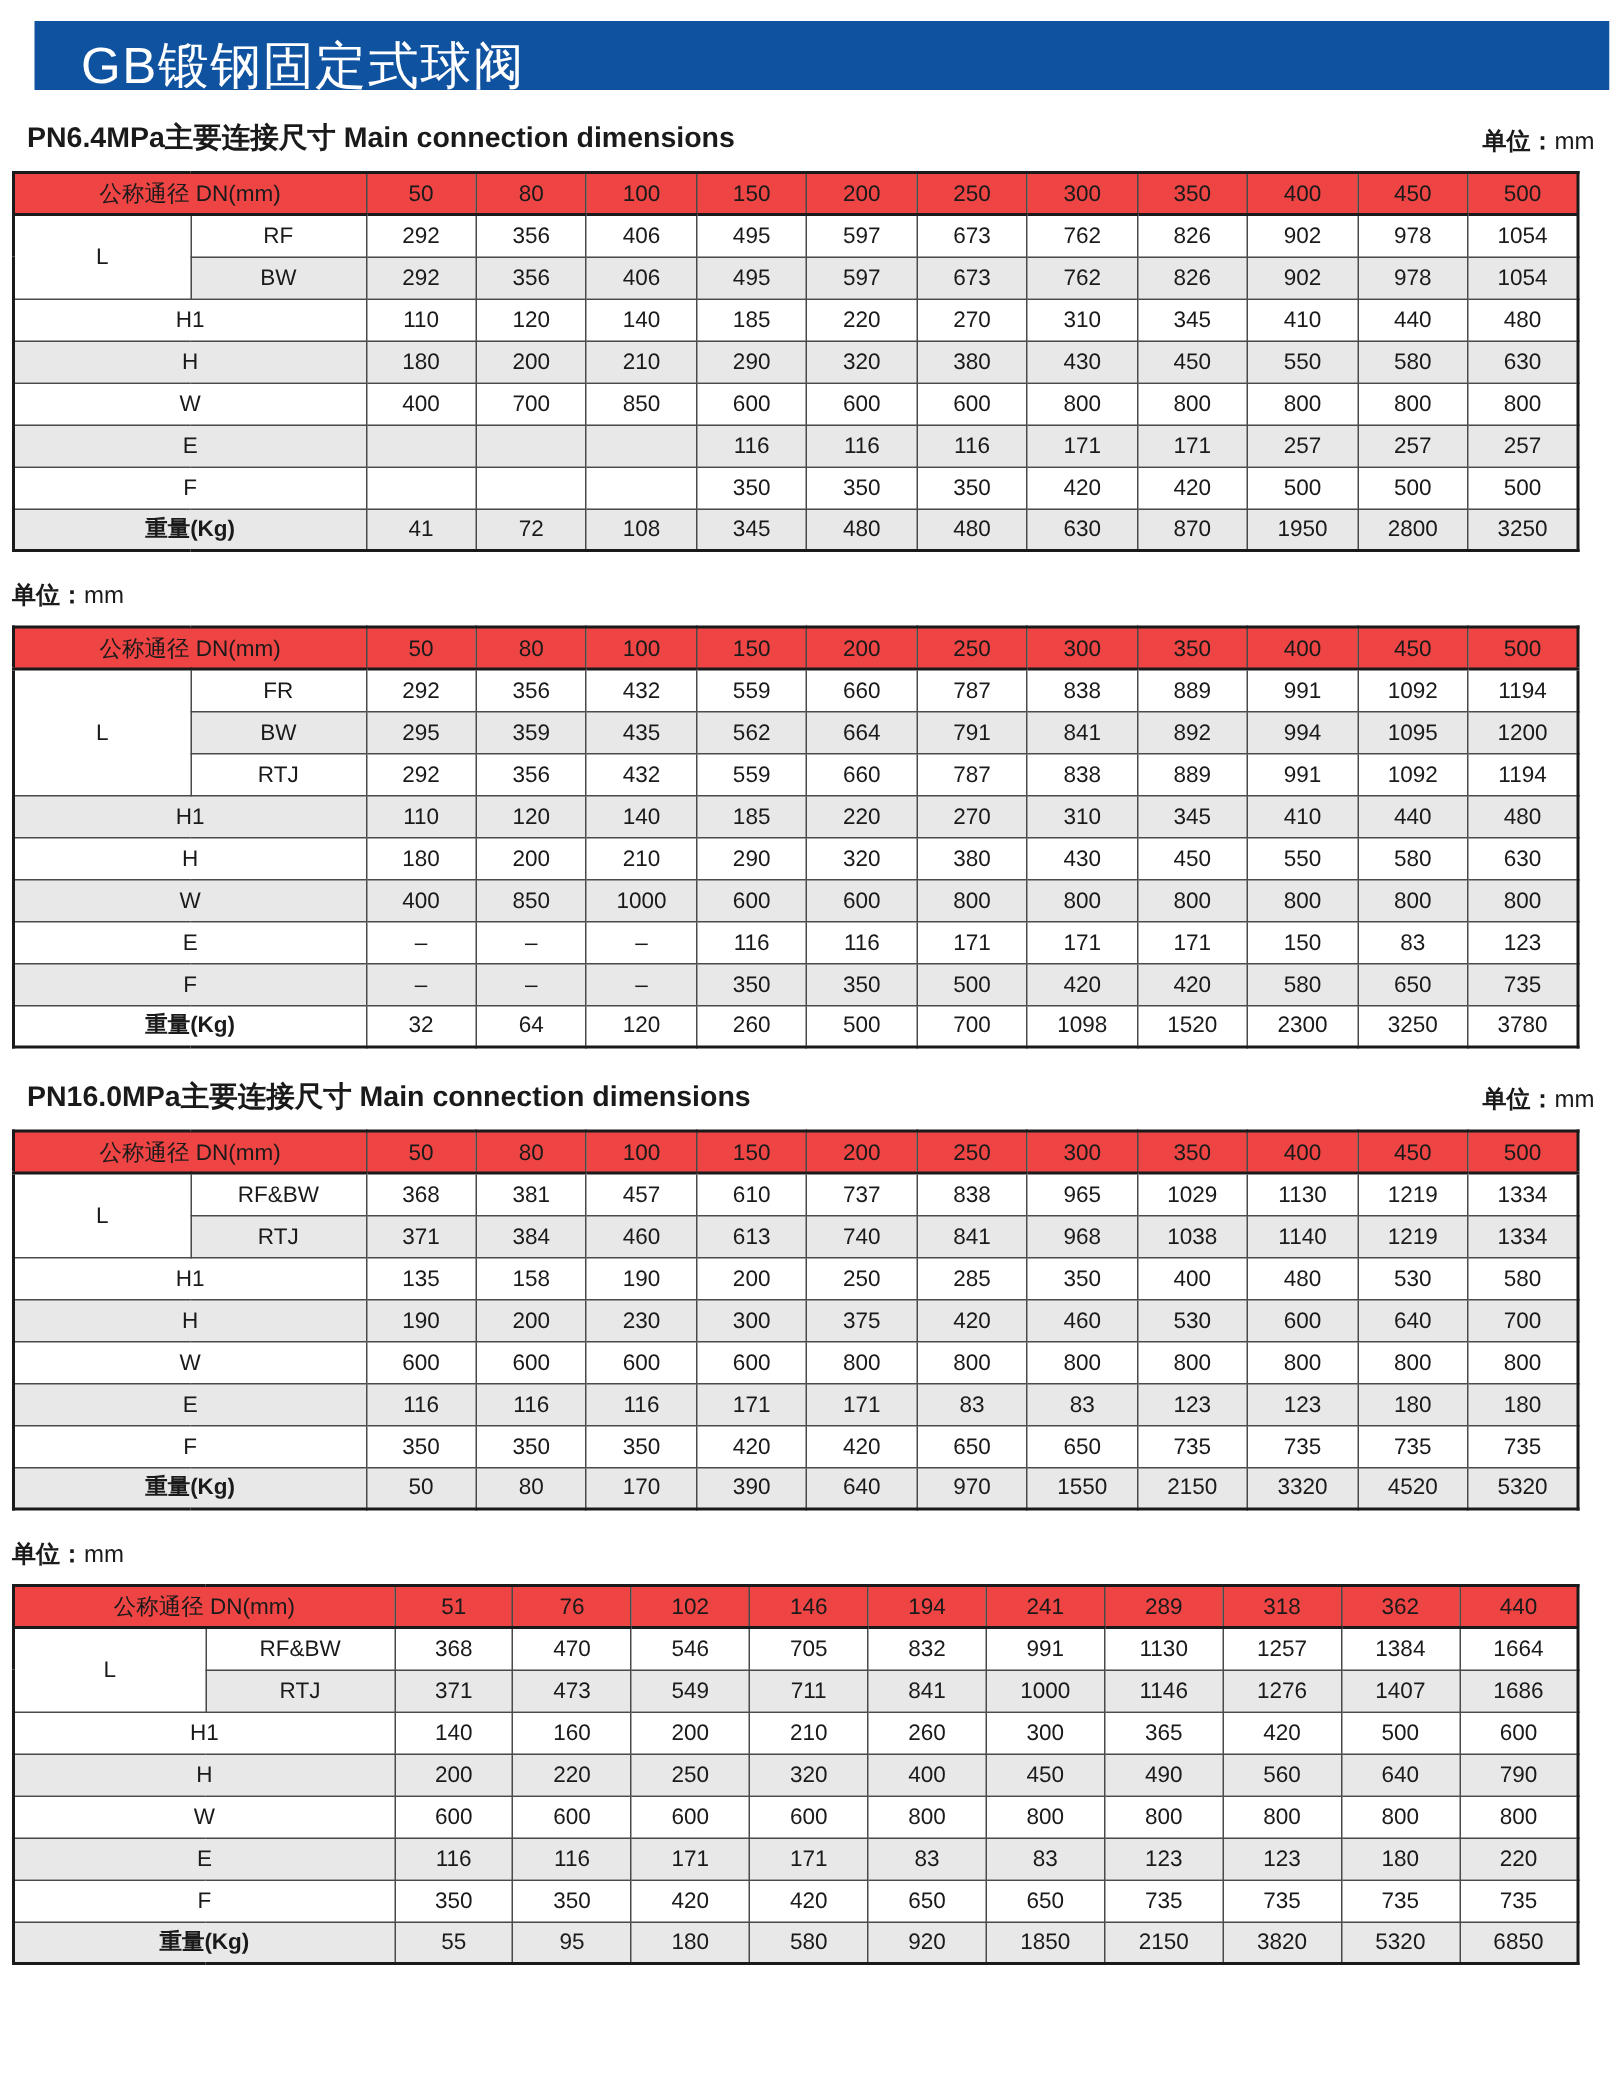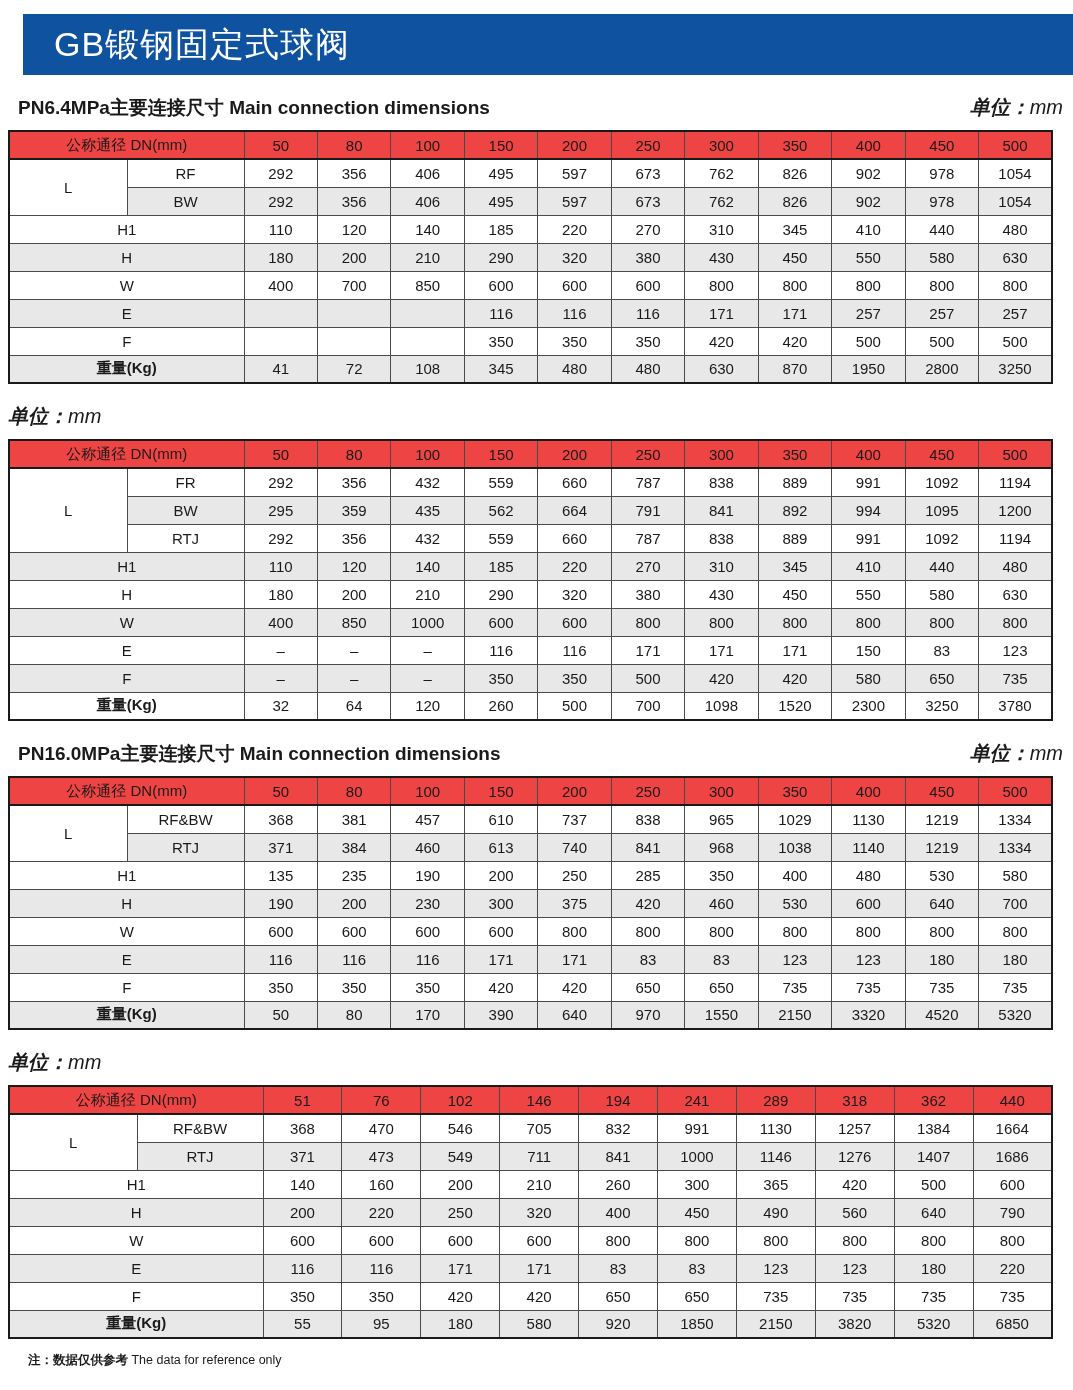--- a/index.html
+++ b/index.html
@@ -3,33 +3,33 @@
 <meta charset="utf-8">
 <style>
   * { box-sizing: border-box; }
   html,body { margin:0; padding:0; }
   body {
     width:1073px; height:1390px; overflow:hidden;
     background:#ffffff; color:#1a1a1a;
     font-family:"Liberation Sans","DejaVu Sans",sans-serif;
   }
   .banner {
-    margin:14px 0 0 23px; width:calc(100% - 23px); height:61px;
+    margin:14px 0 0 23px; width:calc(100% - 23px); height:46px;
     background:#0f529f; display:flex; align-items:baseline;
     padding-left:31px; overflow:hidden;
   }
   .banner-zh { color:#fff; font-size:34px; line-height:61px; letter-spacing:1px; }
   .banner-en { color:#fff; font-size:20px; margin-left:13px; }
   .content { margin:0 8px; }
   .section-head {
     display:flex; justify-content:space-between; align-items:flex-end;
     margin:19px 0 9px 0;
   }
   .section-title { margin:0 0 0 10px; font-size:19px; font-weight:bold; }
-  .unit { font-size:20px; padding-right:2px;font-style:italic; }
+  .unit { font-size:16px; padding-right:2px; }
   .unit .b { font-weight:bold; }
   table.dim-table {
     border-collapse:collapse; table-layout:fixed; width:1045px;
     border:2px solid #1a1a1a;
   }
   .dim-table th, .dim-table td {
     border:1px solid #4a4a4a; height:28px; padding:0;
     font-size:15px; font-weight:normal; text-align:center; vertical-align:middle;
     background:#ffffff;
   }
@@ -435,21 +435,21 @@
               <td>841</td>
               <td>968</td>
               <td>1038</td>
               <td>1140</td>
               <td>1219</td>
               <td>1334</td>
             </tr>
             <tr>
               <td colspan="2">H1</td>
               <td>135</td>
-              <td>235</td>
+              <td>158</td>
               <td>190</td>
               <td>200</td>
               <td>250</td>
               <td>285</td>
               <td>350</td>
               <td>400</td>
               <td>480</td>
               <td>530</td>
               <td>580</td>
             </tr>
@@ -663,17 +663,13 @@
               <td>1850</td>
               <td>2150</td>
               <td>3820</td>
               <td>5320</td>
               <td>6850</td>
             </tr>
           </tbody>
         </table>
       </section>
     </div>
-  <p class="note">
-    <span class="b">注：数据仅供参考</span>
-    <span>The data for reference only</span>
-  </p>
 </main>
 
 </body></html>

